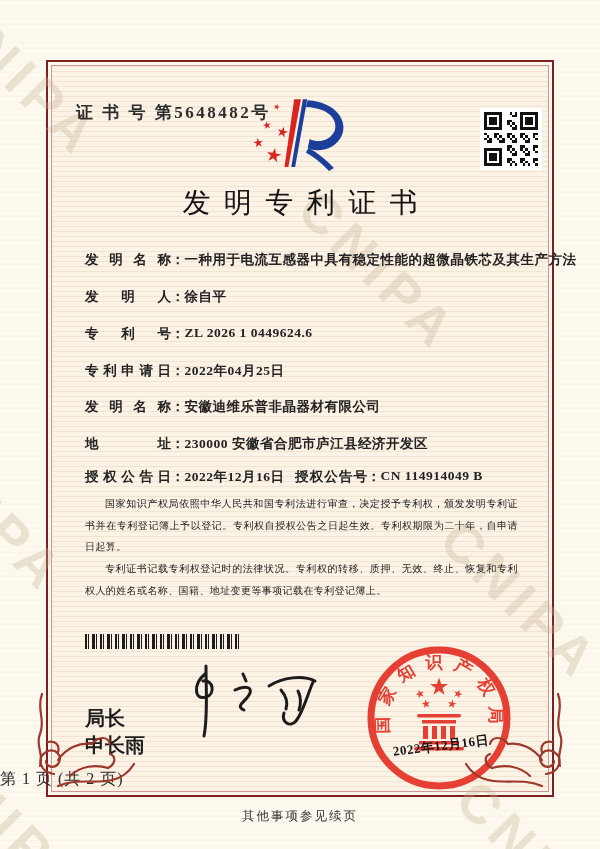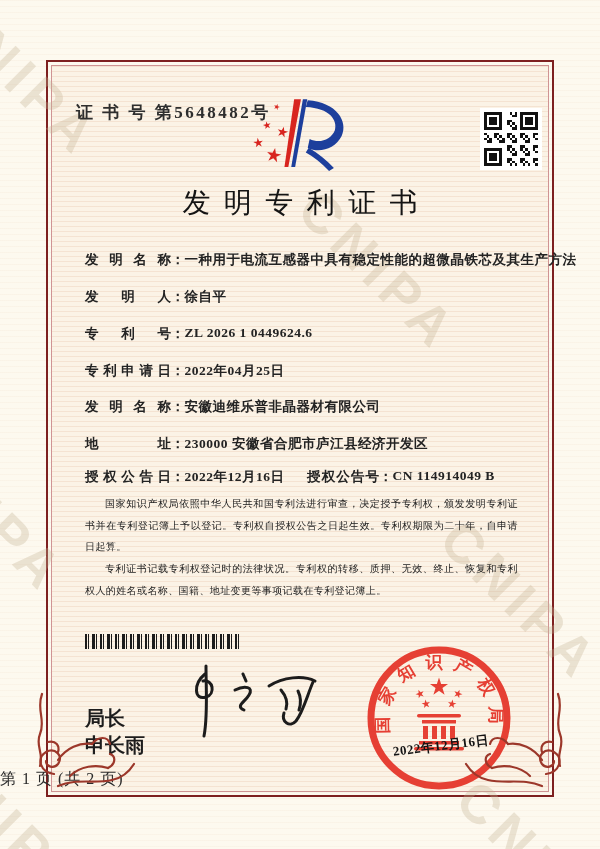--- a/index.html
+++ b/index.html
@@ -41,21 +41,21 @@
   .f-row{
     position:absolute; left:85px; width:440px;
     font-size:13.5px; font-weight:bold; color:#232323; white-space:nowrap;
   }
   .f-label{
     display:inline-block; width:86px; text-align:justify; text-align-last:justify;
     -moz-text-align-last:justify; vertical-align:top;
   }
   .f-colon{ display:inline-block; vertical-align:top; }
   .f-value{ display:inline-block; vertical-align:top; letter-spacing:0.5px; }
-  .f-pair2{ position:absolute; left:222px; top:0; white-space:nowrap; }
+  .f-pair2{ position:absolute; left:210px; top:0; white-space:nowrap; }
   .f-pair2 .f-label{ width:72px; }
   .body-p{
     position:absolute; left:85px; width:433px; font-size:10px; line-height:21.6px;
     color:#222; text-align:justify; text-indent:2em; letter-spacing:0.4px;
   }
   .barcode{
     position:absolute; left:85px; top:634px; width:157px; height:15px;
     background:repeating-linear-gradient(90deg,
       #1b1b1b 0 2px, transparent 2px 3px,
       #1b1b1b 3px 4px, transparent 4px 7px,
@@ -291,20 +291,21 @@
           <rect x="77" y="83" width="5" height="13"></rect>
           <rect x="86" y="83" width="5" height="13"></rect>
           <rect x="55" y="98" width="40" height="3.5"></rect>
           <rect x="50" y="104" width="50" height="3.5" rx="1.7"></rect>
         </g>
       </svg>
     </div>
     <div class="seal-date">2022年12月16日</div>
 
     <div class="page-info">第 1 页 (共 2 页)</div>
+    <div class="continuation">其他事项参见续页</div>
   </div>
 
   <div class="ornament bl" style="left:28px; top:686px;">
     <svg width="112" height="112" viewBox="0 0 112 112" fill="none" stroke="#9c372a" stroke-width="2.2" stroke-linecap="round">
       <path d="M14,8 C8,24 18,34 12,48 C7,60 16,66 12,80"></path>
       <path d="M26,88 c-14,-2 -18,-16 -8,-22 c9,-5 18,4 12,12 c-4,5 -12,3 -12,-3"></path>
       <path d="M30,100 C48,92 66,98 84,94 C94,92 101,86 106,78"></path>
       <path d="M30,74 C38,62 52,56 64,58"></path>
       <path d="M64,58 c6,-8 16,-8 18,0"></path>
       <path d="M42,90 C52,80 68,78 80,82"></path>

